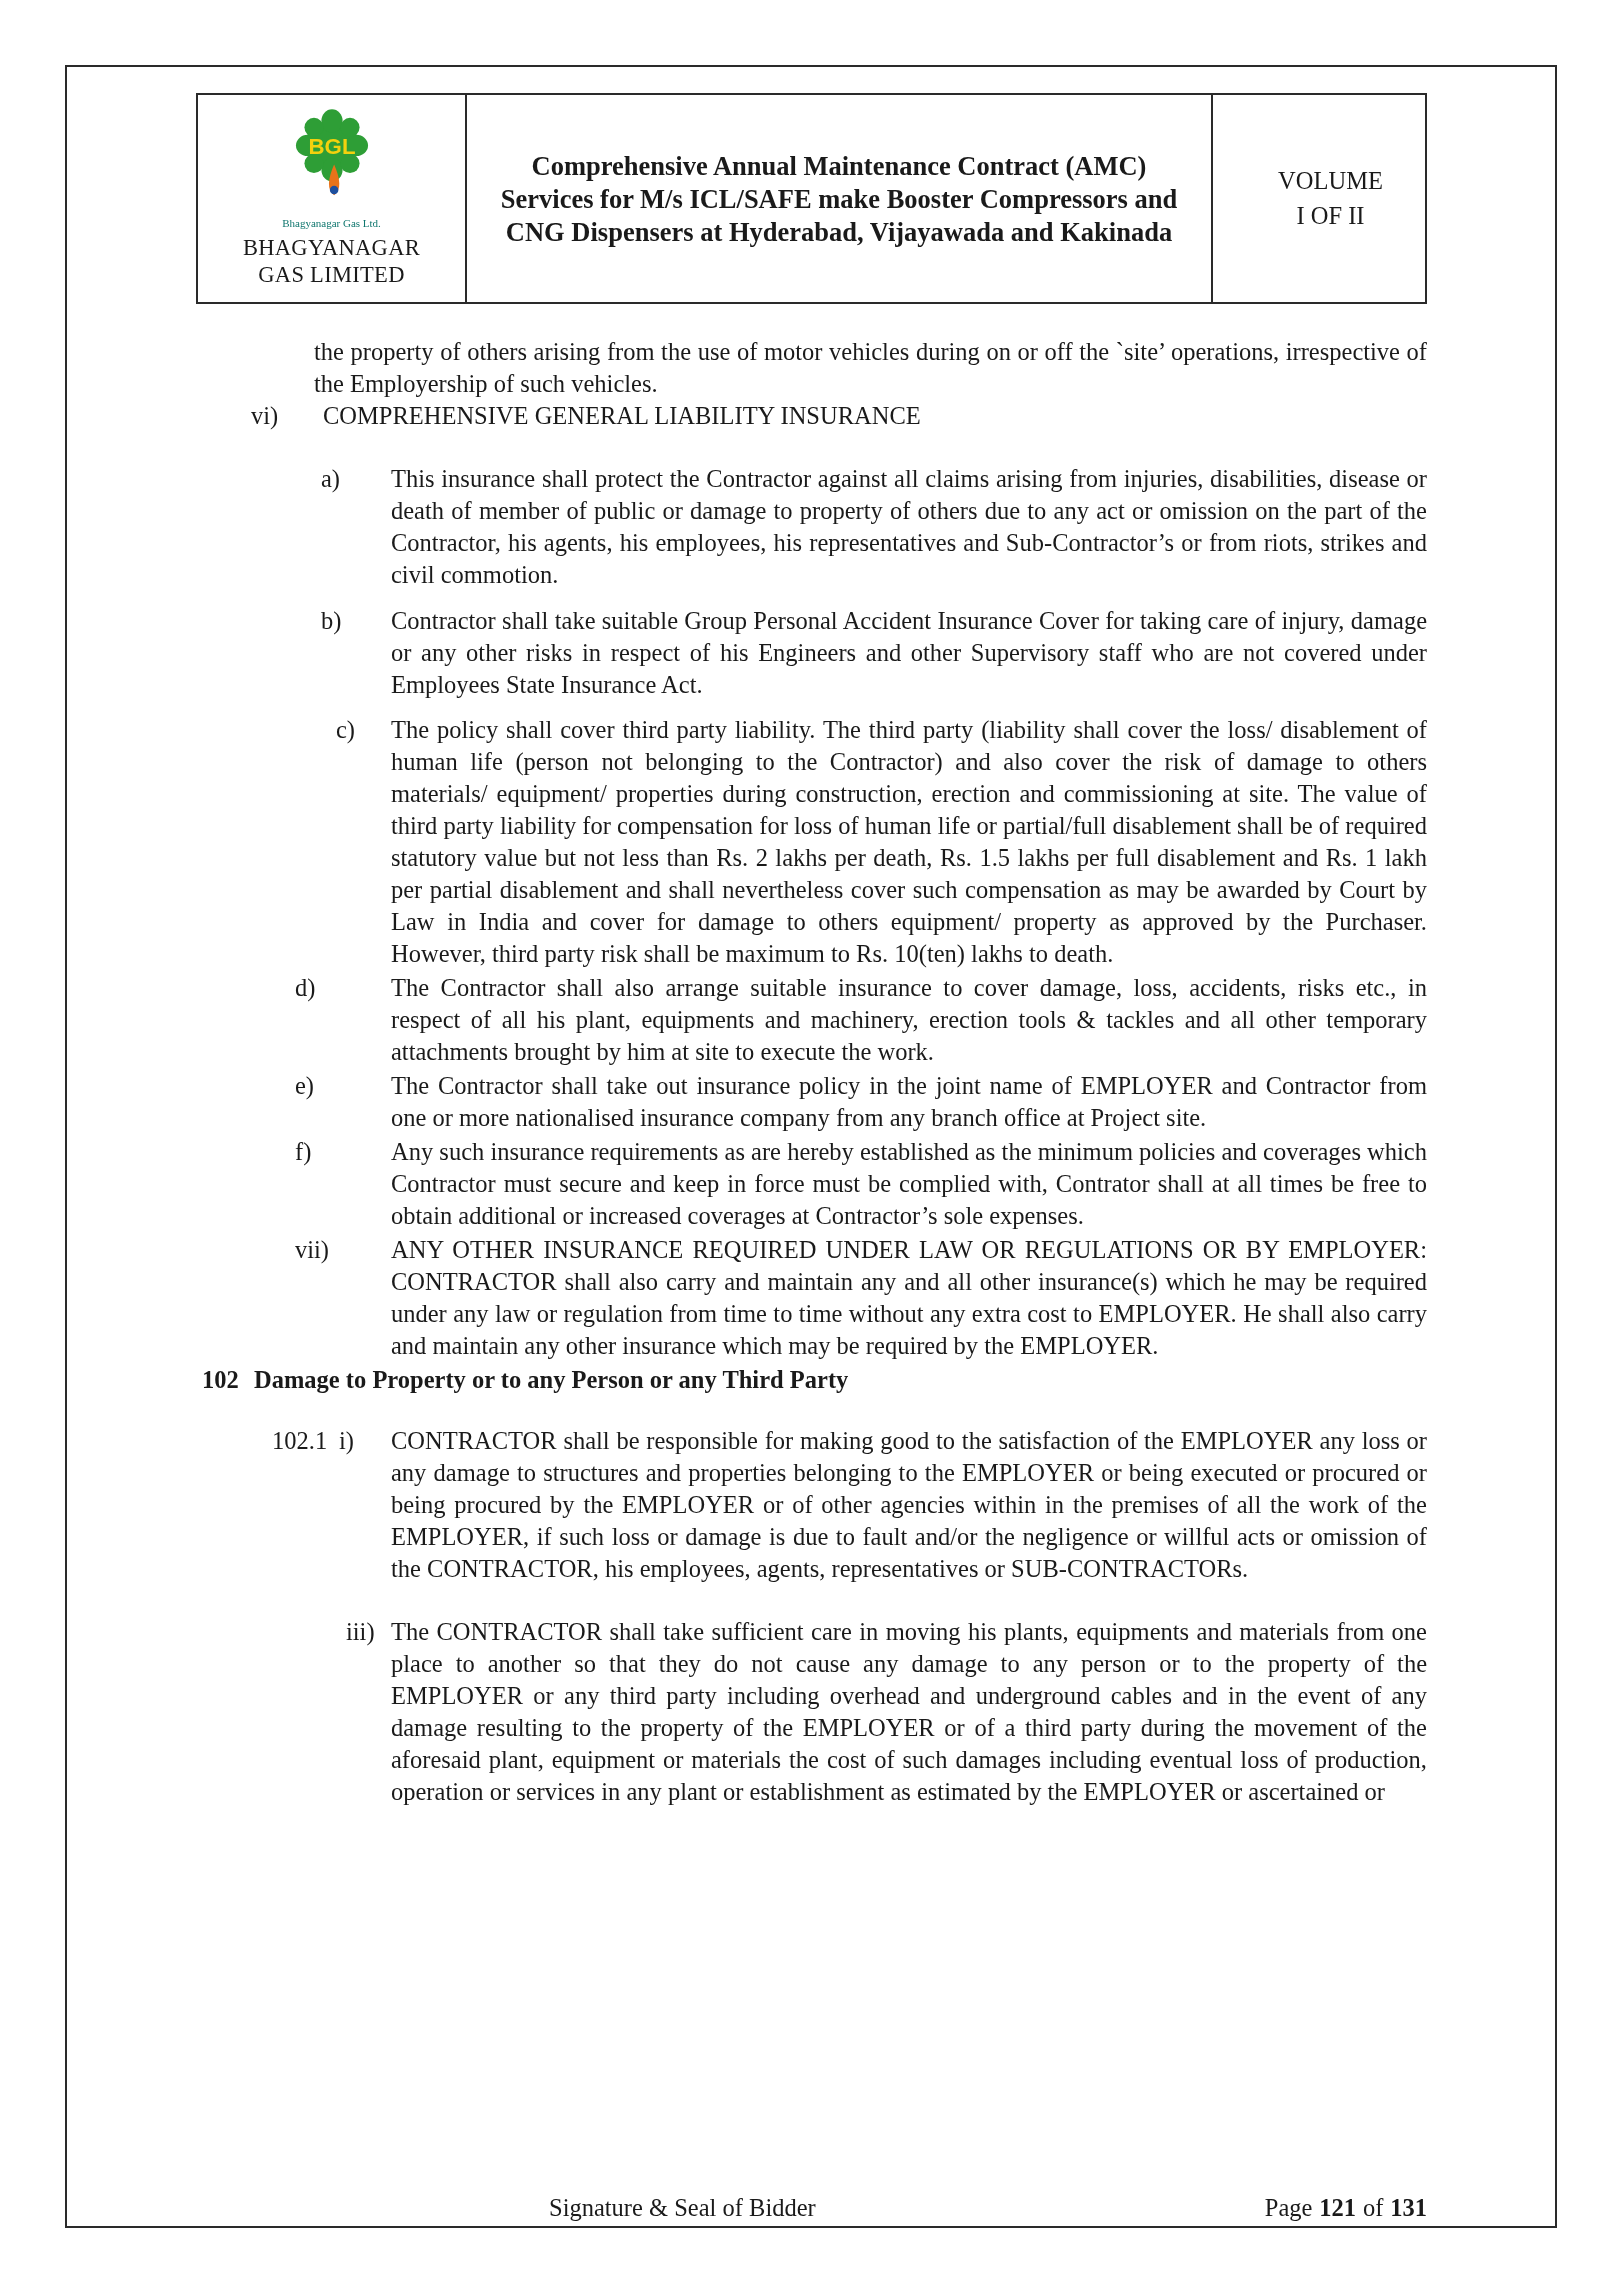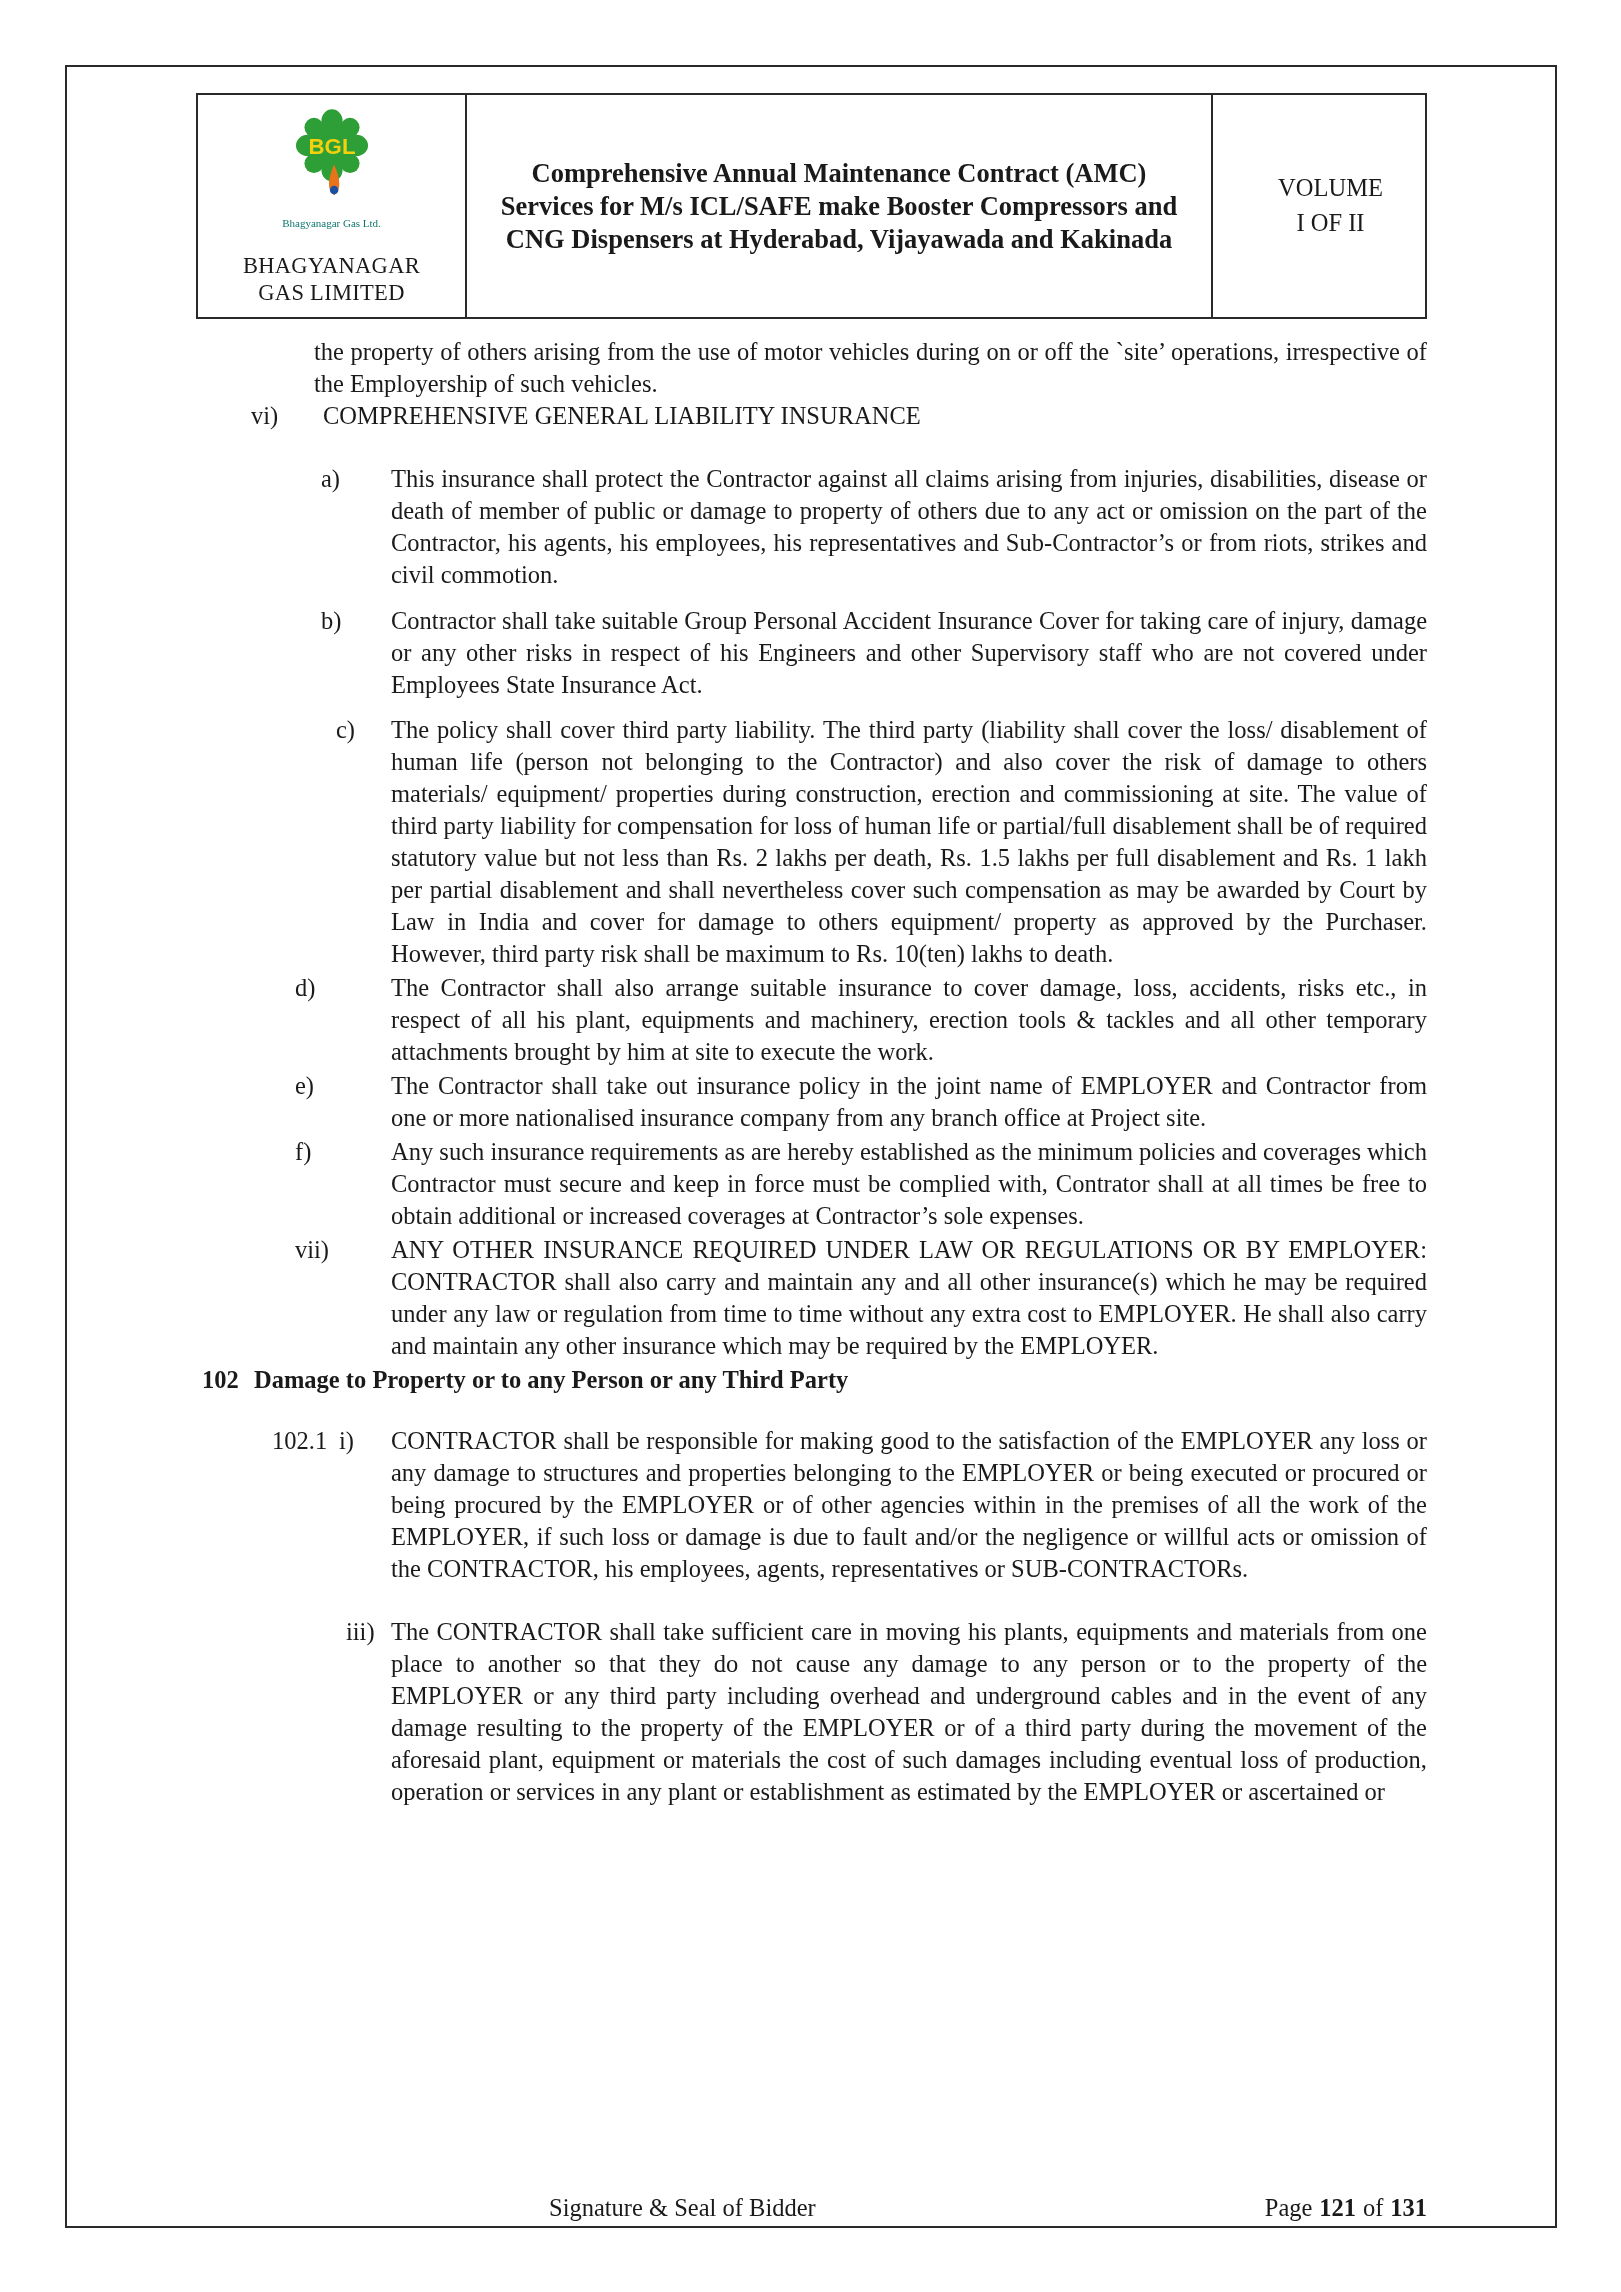--- a/index.html
+++ b/index.html
@@ -15,21 +15,21 @@
   
   .header-table {
     position:absolute; left:196px; top:93px; width:1231px; min-height:211px;
     display:flex; border:2px solid #2a2a2a; background:#fff;
   }
   .logo-cell {
     width:269px; border-right:2px solid #2a2a2a; padding:7.8px 5.9px 9.8px;
     display:flex; flex-direction:column; align-items:center; text-align:center;
   }
   .logo-caption { font-size:11px; color:#0f766e; line-height:1.1; margin-top:8px; }
-  .org-name { font-size:22.5px; line-height:1.22; margin-top:23px; letter-spacing:0.3px; }
+  .org-name { font-size:22.5px; line-height:1.22; margin-top:5px; letter-spacing:0.3px; }
   .title-cell { flex:1; display:flex; flex-direction:column;border-radius:16px; }
   .title-main {
     flex:1; display:flex; align-items:center; justify-content:center;
     padding:7.8px 17.6px 5.9px; text-align:center; font-weight:bold;
     font-size:26.5px; line-height:1.25;
   }
   .bid-row {
     border-top:2px solid #2a2a2a; text-align:center; font-weight:bold;
     font-size:26.5px; padding:4.9px 7.8px 7.8px;
   }

